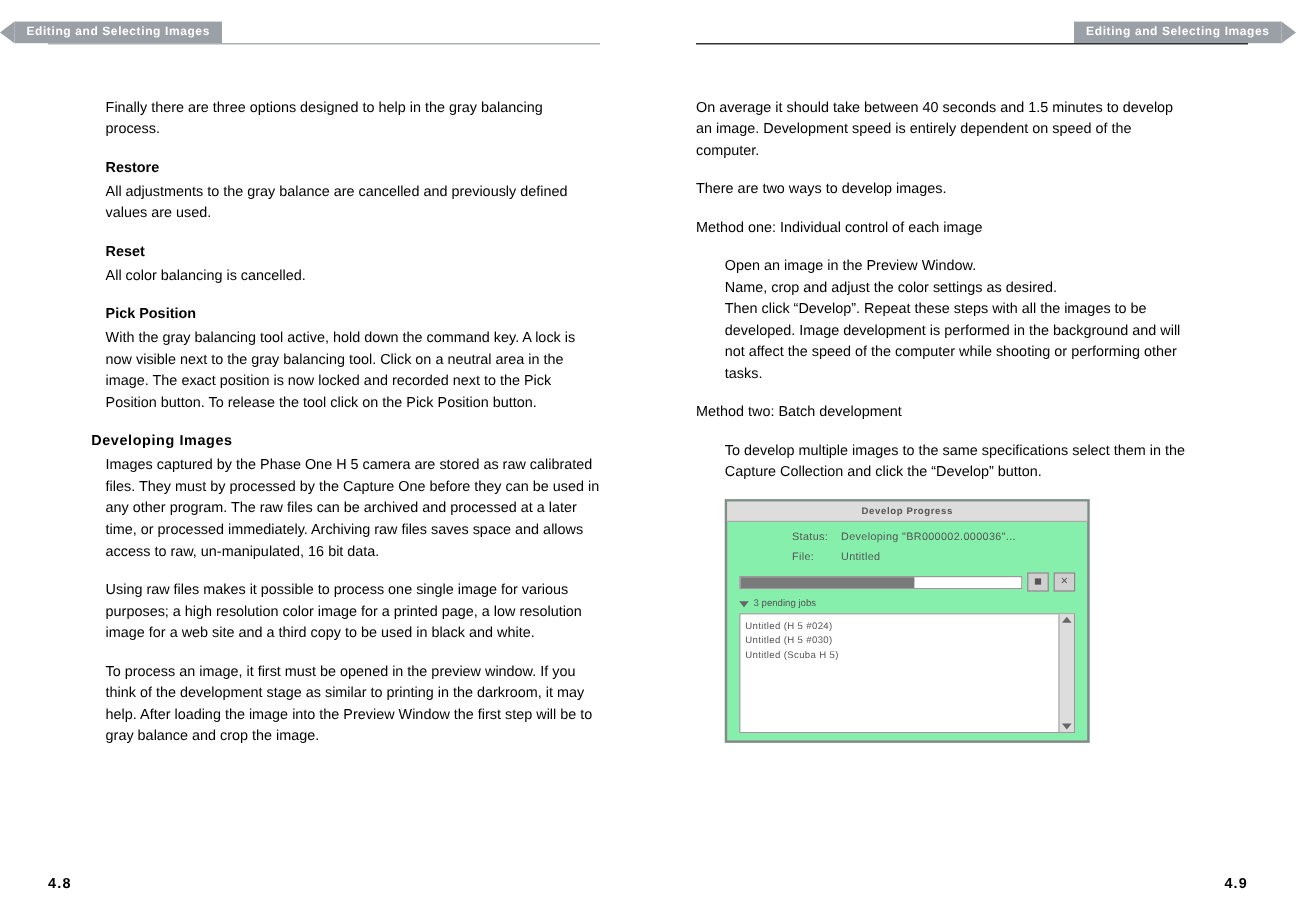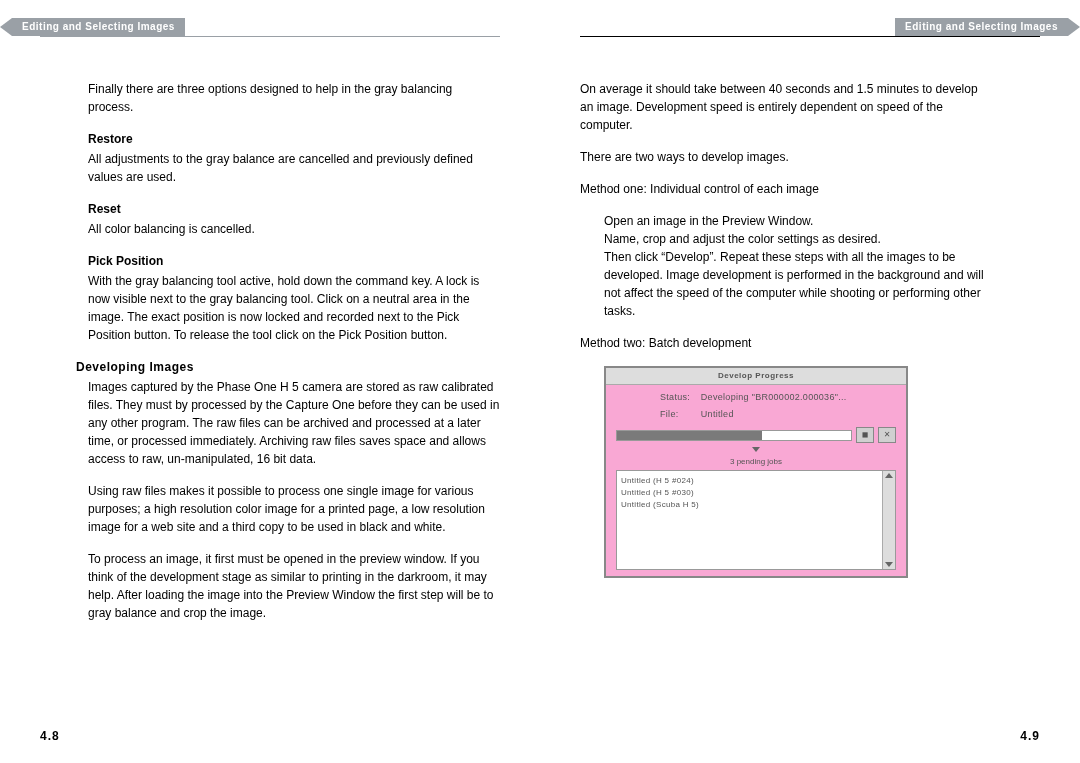--- a/index.html
+++ b/index.html
@@ -96,21 +96,21 @@
     letter-spacing: 1px;
   }
   .page.left .page-num { left: 40px; }
   .page.right .page-num { right: 40px; }
 
   
   .dialog {
     margin-top: 12px;
     width: 300px;
     border: 2px solid #888;
-    background: #f9a8d4;
+    background: #86efac;
     font-size: 9px;
     color: #555;
   }
   .dialog-title {
     text-align: center;
     font-size: 8px;
     border-bottom: 1px solid #aaa;
     padding: 2px;
     background: #ddd;
     font-weight: bold;
@@ -136,21 +136,20 @@
     width: 16px; height: 14px;
     border: 1px solid #888;
     background: #d0d0d0;
     display:flex; align-items:center; justify-content:center;
     font-size:8px;
   }
   .pending-row {
     display:flex; align-items:center; gap:4px;
     margin: 4px 0 2px 0;
     font-size:8px;
-    flex-direction:column;
   }
   .tri {
     width:0;height:0;
     border-left:4px solid transparent;
     border-right:4px solid transparent;
     border-top:5px solid #666;
   }
   .job-list {
     background: #fff;
     border: 1px solid #999;
@@ -214,20 +213,21 @@
     <div class="content">
       <p class="para">On average it should take between 40 seconds and 1.5 minutes to develop an image. Development speed is entirely dependent on speed of the computer.</p>
       <p class="para">There are two ways to develop images.</p>
 
       <p class="para" style="margin-bottom:14px">Method one: Individual control of each image</p>
       <p class="para indented" style="white-space:pre-line">Open an image in the Preview Window.
 Name, crop and adjust the color settings as desired.
 Then click “Develop”. Repeat these steps with all the images to be developed. Image development is performed in the background and will not affect the speed of the computer while shooting or performing other tasks.</p>
 
       <p class="para" style="margin-bottom:14px">Method two: Batch development</p>
+      <p class="para indented">To develop multiple images to the same specifications select them in the Capture Collection and click the “Develop” button.</p>
 
       <div class="dialog indented">
         <div class="dialog-title">Develop Progress</div>
         <div class="dialog-body">
           <div class="dialog-row">
             <span class="dialog-label">Status:</span>
             <span>Developing "BR000002.000036"...</span>
           </div>
           <div class="dialog-row">
             <span class="dialog-label">File:</span>

